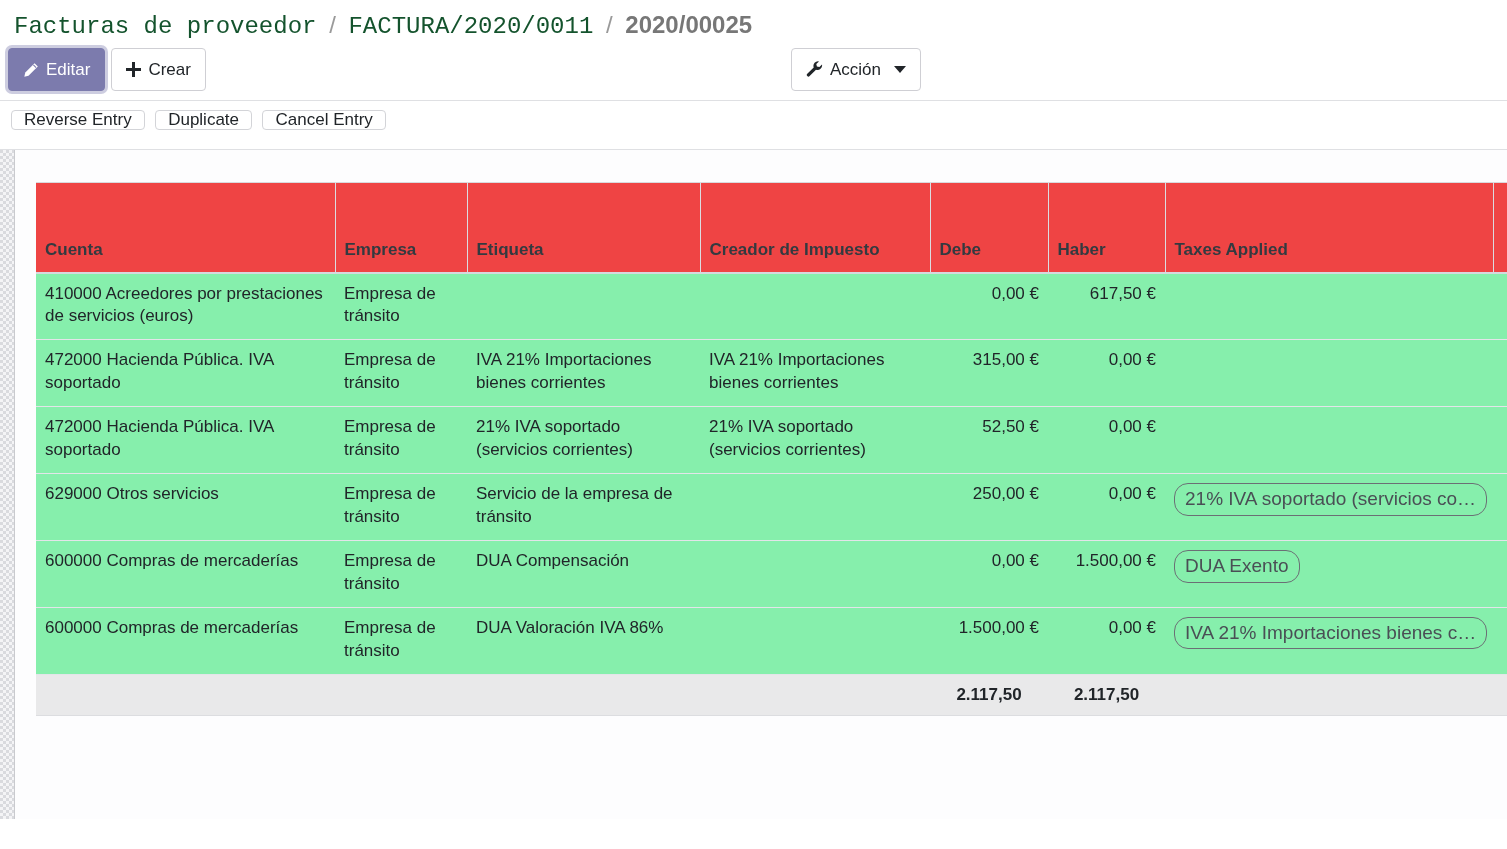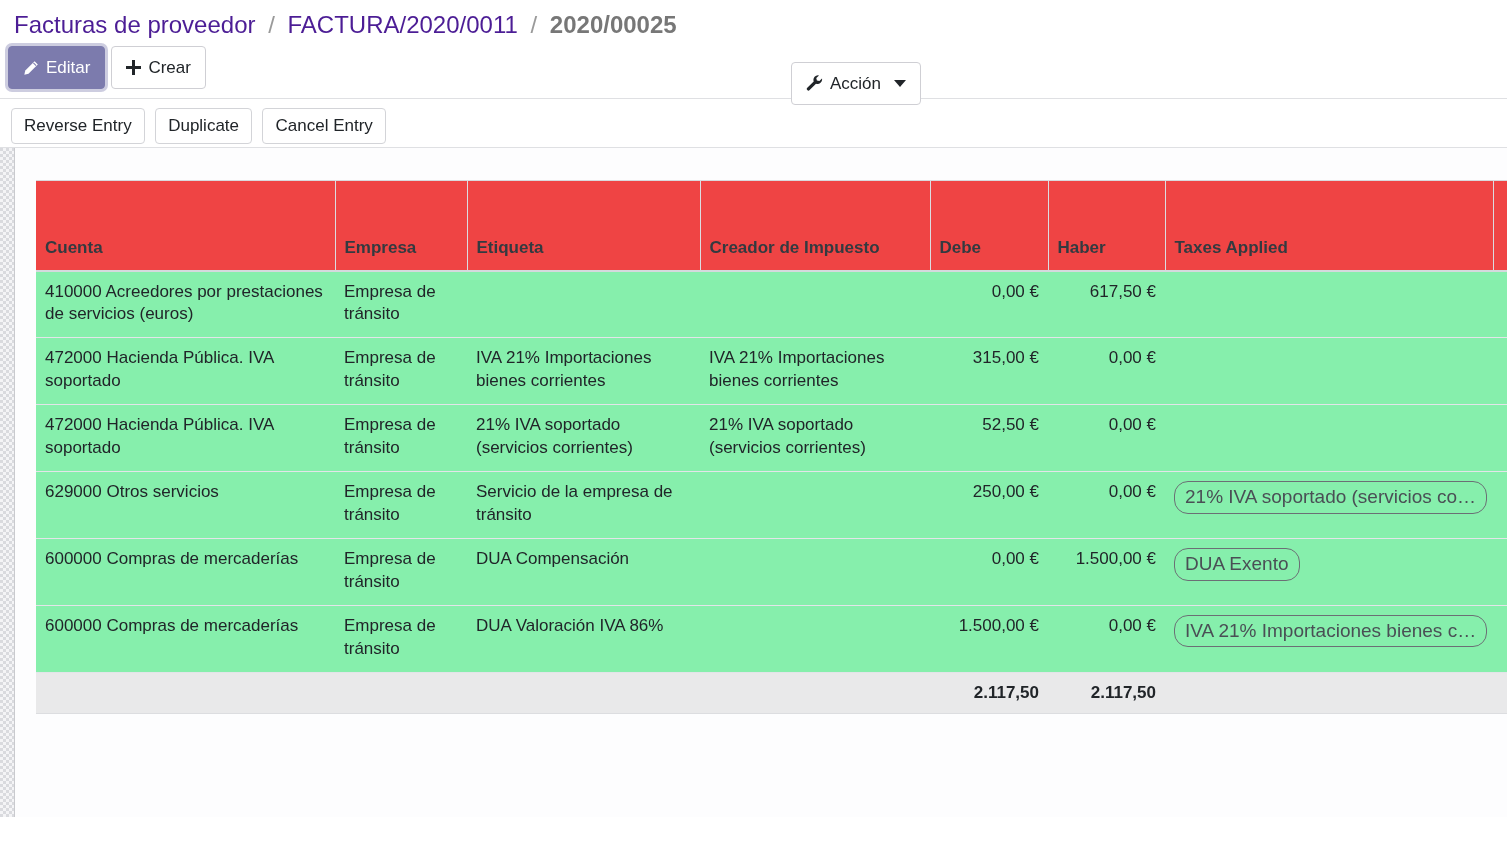--- a/index.html
+++ b/index.html
@@ -17,23 +17,24 @@
   }
 
   
   .breadcrumb-bar {
     padding: 10px 0 6px 14px;
     font-size: 24px;
     line-height: 30px;
     white-space: nowrap;
   }
   .crumb-link {
-    color: #4c1d95;
+    color: #14532d;
     text-decoration: none;
     cursor: pointer;
+    font-family: Liberation Mono, monospace;
   }
   .crumb-sep {
     color: #9a9a9a;
     margin: 0 6px;
   }
   .crumb-current {
     color: #777777;
     font-weight: bold;
   }
 
@@ -63,21 +64,21 @@
   }
   .btn-primary {
     background: #7c7bad;
     border-color: #7c7bad;
     color: #ffffff;
     box-shadow: 0 0 0 3px rgba(124,123,173,0.38);
   }
   .btn-action-wrap {
     position: absolute;
     left: 791px;
-    top: 16px;
+    top: 0;
   }
   .caret {
     display: inline-block;
     width: 0; height: 0;
     border-left: 6px solid transparent;
     border-right: 6px solid transparent;
     border-top: 7px solid #212529;
     margin-left: 6px;
   }
   .ico { display: inline-block; line-height: 0; }
@@ -87,21 +88,21 @@
     border-top: 1px solid #dfe0e3;
     border-bottom: 1px solid #dfe0e3;
     padding: 9px 0 9px 11px;
     height: 50px;
     box-sizing: border-box;
     background: #ffffff;
   }
   .btn-sm {
     font-size: 17px;
     padding: 7px 12px;
-    height: 36px;
+    height: 20px;
     border-radius: 4px;
     border: 1px solid #d3d4d8;
     background: #fff;
     color: #212529;
     cursor: pointer;
     display: inline-flex;
     align-items: center;
     margin-right: 6px;
     box-sizing: border-box;
     font-family: "Liberation Sans", sans-serif;
@@ -167,21 +168,21 @@
     line-height: 1.35;
     color: #212529;
     background: #86efac;
   }
   table.lines tbody td.num { text-align: right; white-space: nowrap; }
 
   tfoot td {
     background: #e9e9ea;
     font-weight: bold;
     padding: 10px 9px;
-    text-align: right;
+    text-align: center;
     color: #212529;
     border-bottom: 1px solid #dcdde0;
     font-size: 17px;
   }
 
   .badge {
     display: inline-block;
     max-width: 305px;
     border: 1.5px solid #6b6f75;
     border-radius: 14px;

